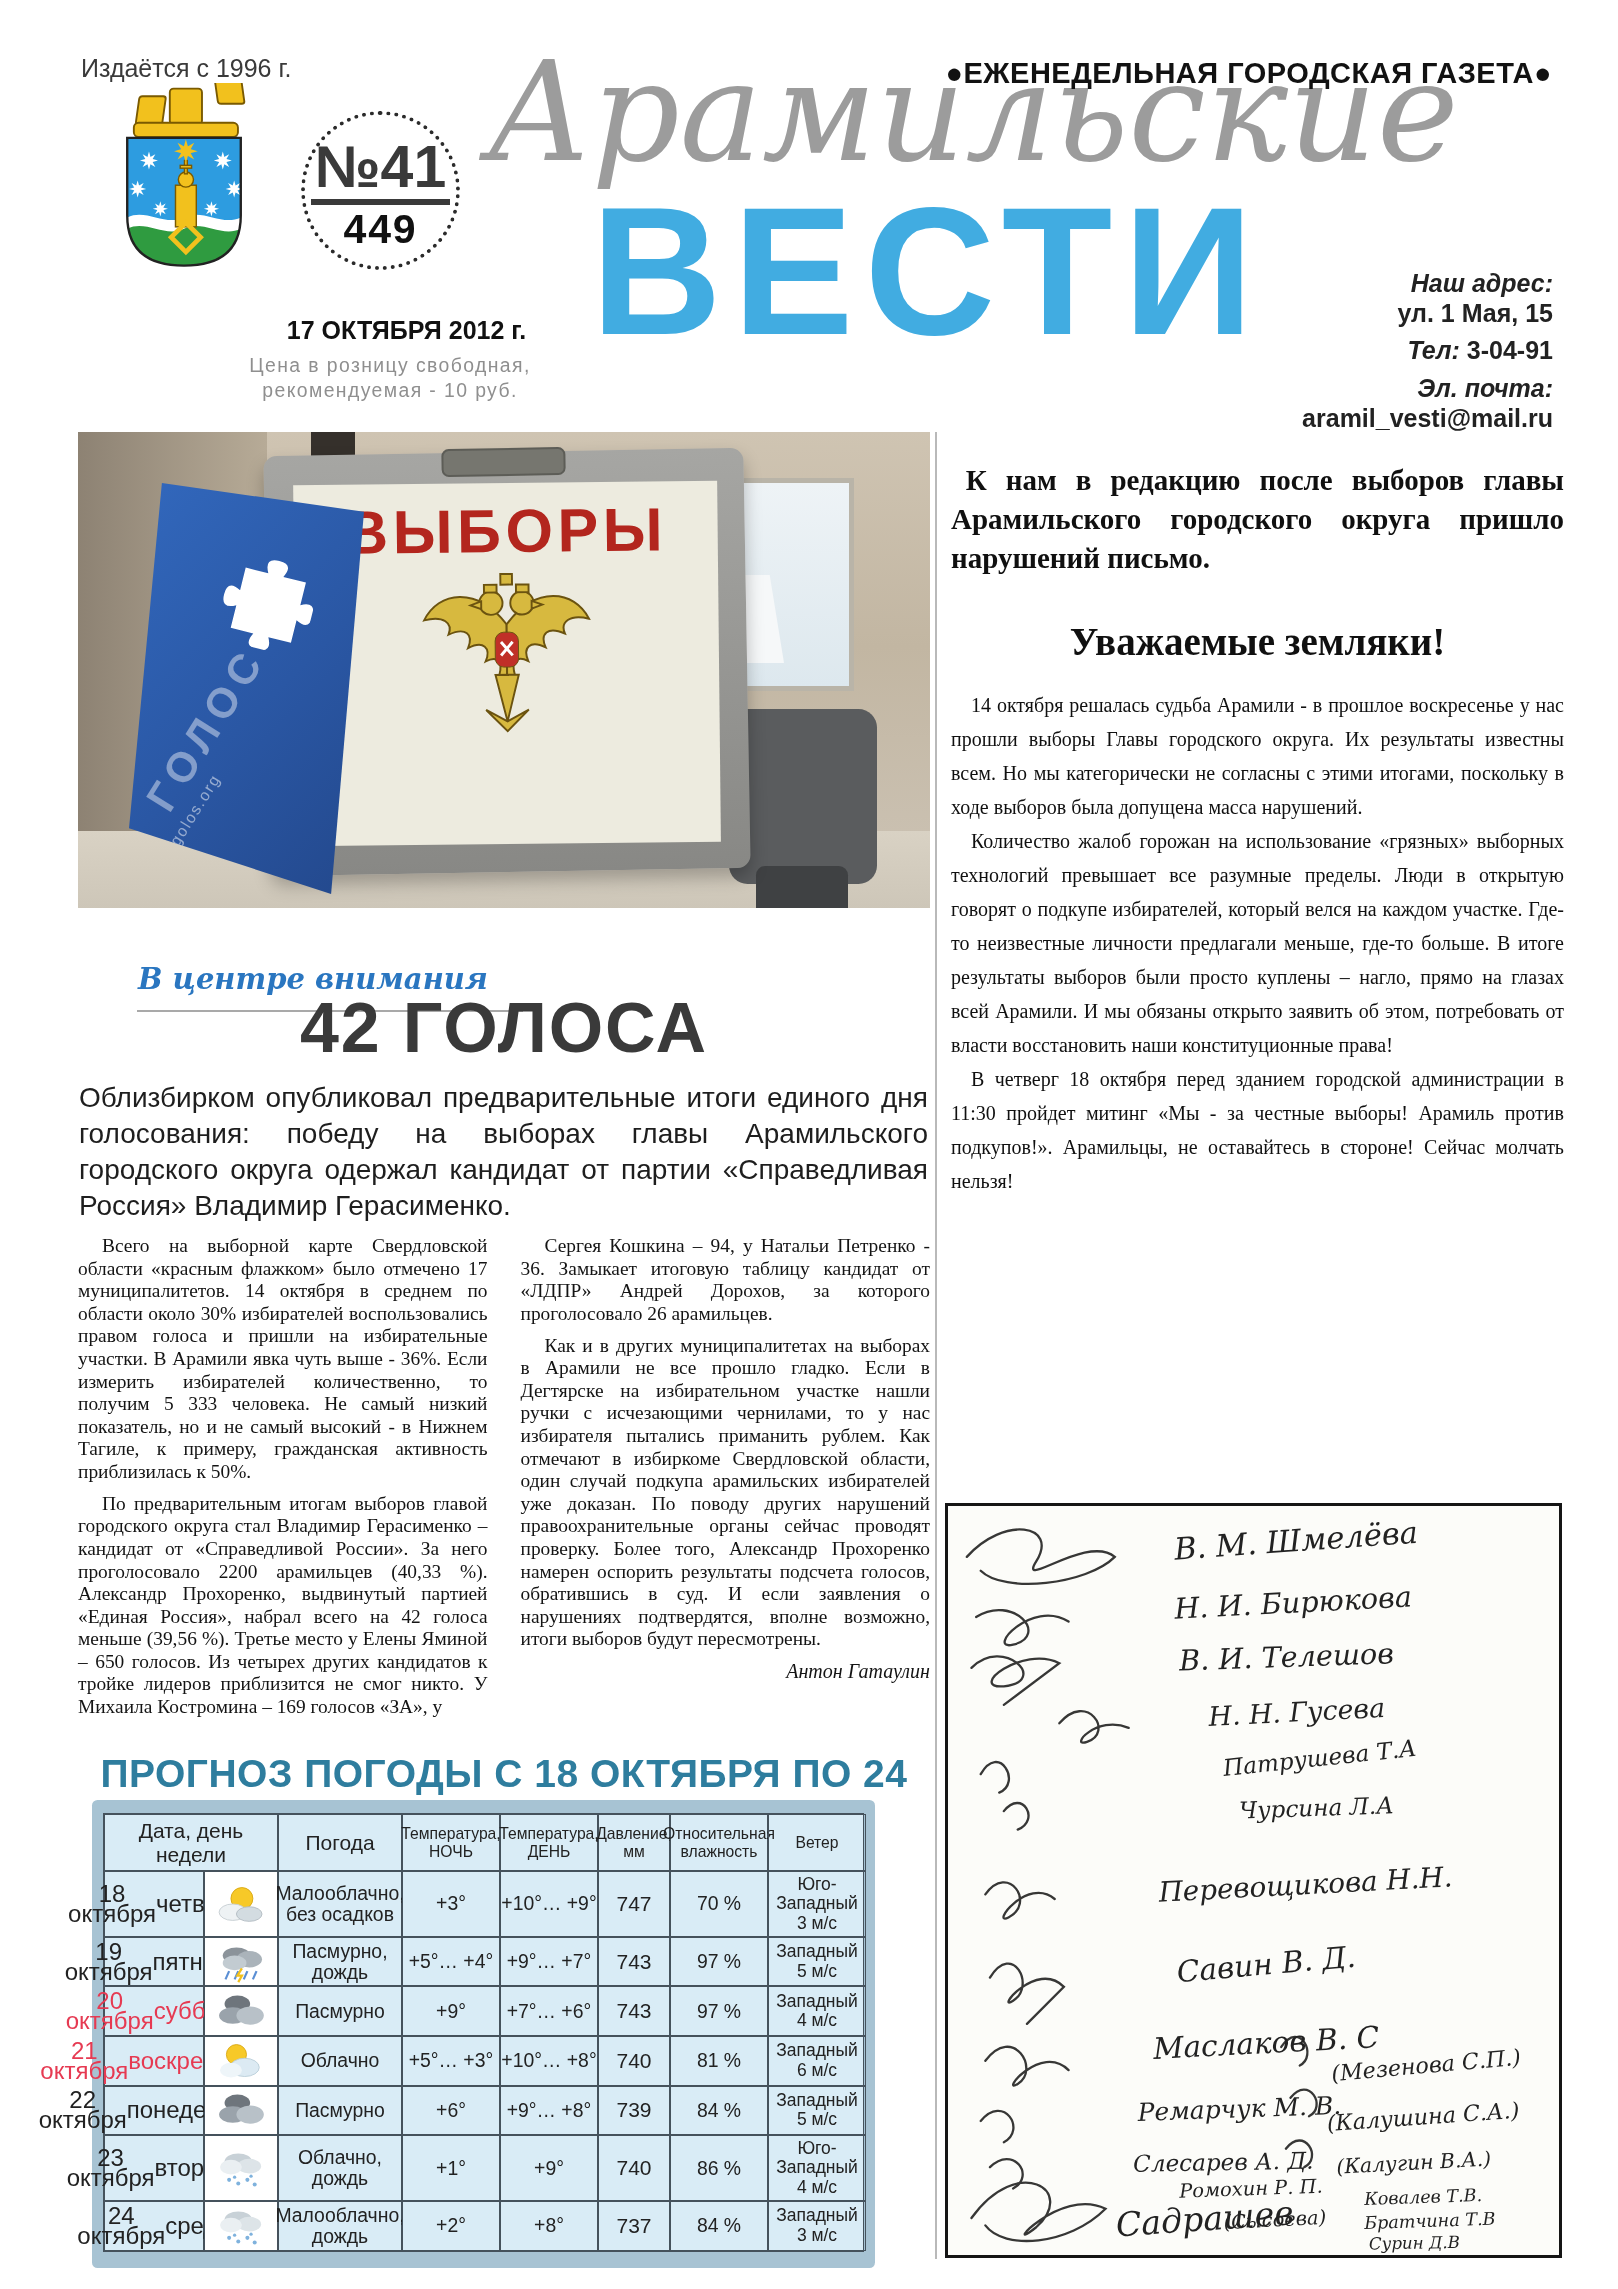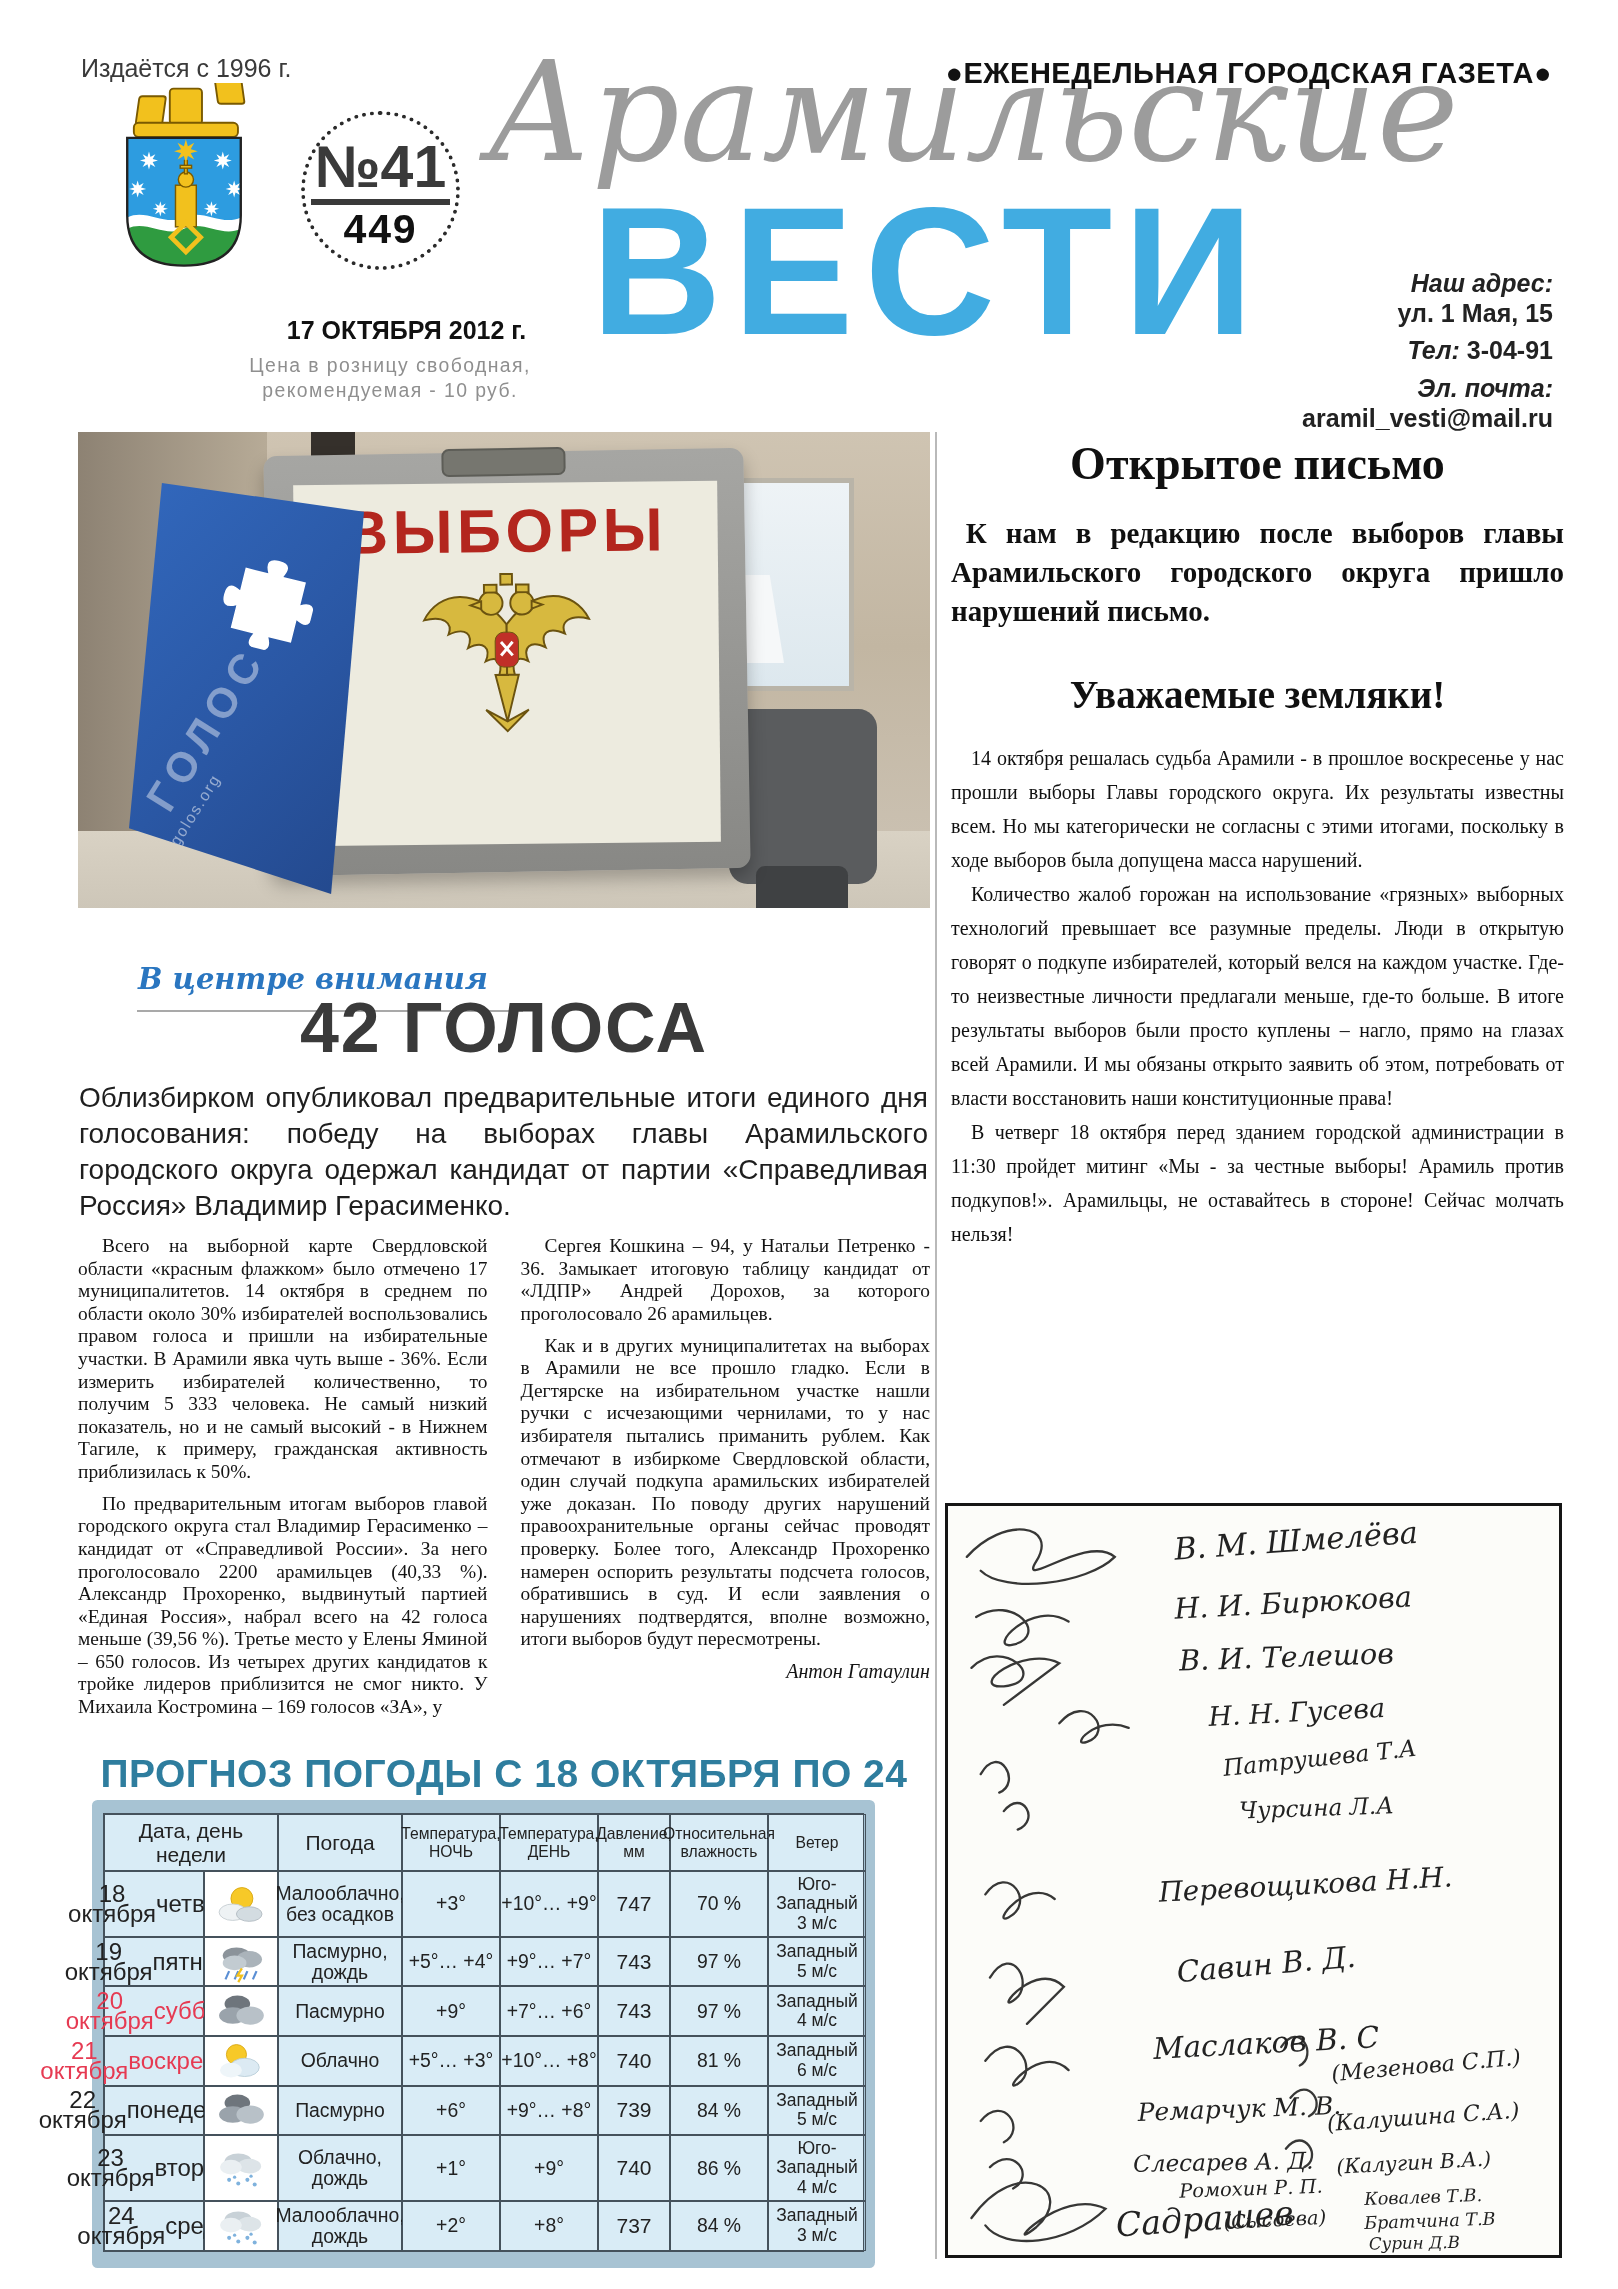--- a/index.html
+++ b/index.html
@@ -401,21 +401,20 @@
         <div class="wc wdesc">Малооблачно, дождь</div>
         <div class="wc wtemp">+2°</div>
         <div class="wc wtemp">+8°</div>
         <div class="wc wpress">737</div>
         <div class="wc whum">84 %</div>
         <div class="wc wwind">Западный 3 м/с</div>
       </div>
   </div>
 
   <div class="abs letter">
-    <h1 class="ltitle">Открытое письмо</h1>
     <div class="llead">К нам в редакцию после выборов главы Арамильского городского округа пришло нарушений письмо.</div>
     <div class="lsal">Уважаемые земляки!</div>
     <div class="lbody">
       <p>14 октября решалась судьба Арамили - в прошлое воскресенье у нас прошли выборы Главы городского округа. Их результаты известны всем. Но мы категорически не согласны с этими итогами, поскольку в ходе выборов была допущена масса нарушений.</p>
       <p>Количество жалоб горожан на использование «грязных» выборных технологий превышает все разумные пределы. Люди в открытую говорят о подкупе избирателей, который велся на каждом участке. Где-то неизвестные личности предлагали меньше, где-то больше. В итоге результаты выборов были просто куплены – нагло, прямо на глазах всей Арамили. И мы обязаны открыто заявить об этом, потребовать от власти восстановить наши конституционные права!</p>
       <p>В четверг 18 октября перед зданием городской администрации в 11:30 пройдет митинг «Мы - за честные выборы! Арамиль против подкупов!». Арамильцы, не оставайтесь в стороне! Сейчас молчать нельзя!</p>
     </div>
   </div>
 
   <div class="abs signs">

